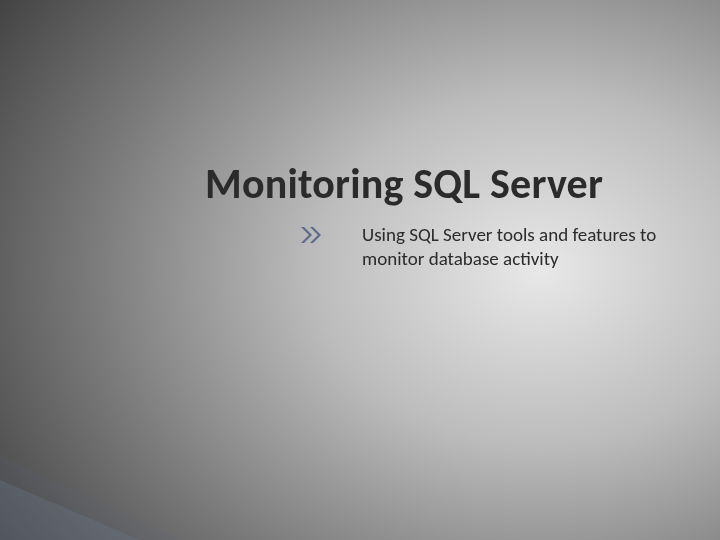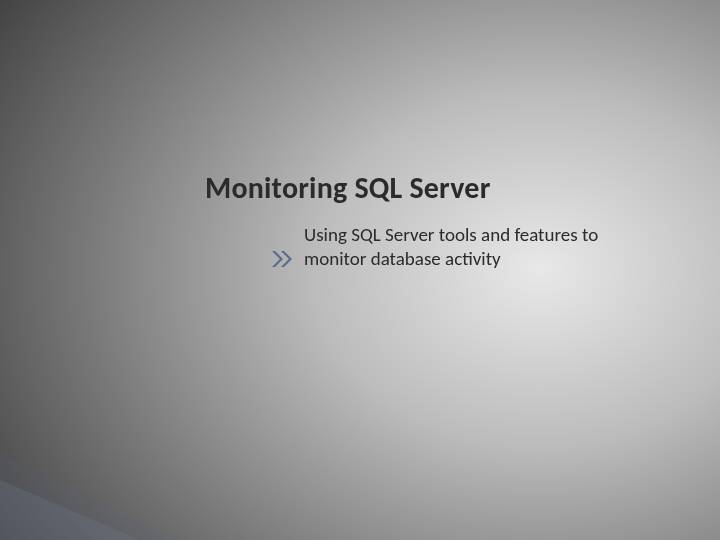--- a/index.html
+++ b/index.html
@@ -13,32 +13,32 @@
   .slide {
     position: relative;
     width: 720px;
     height: 540px;
     background: radial-gradient(ellipse 900px 700px at 75% 50%, #e8e8e8 0%, #bcbcbc 25%, #7a7a7a 50%, #3a3a3a 75%, #1a1a1a 100%);
   }
   .title {
     position: absolute;
     top: 158px;
     left: 205px;
-    font-size: 30px;
+    font-size: 42px;
     font-weight: 700;
     color: #2b2b2b;
     letter-spacing: 0.2px;
-    margin-top: 11px;
   }
   .subtitle-block {
     position: absolute;
     top: 223px;
-    left: 272px;
+    left: 301px;
     display: flex;
-    align-items: flex-end;
+    align-items: flex-start;
+    gap: 29px;
   }
   .chevron-icon {
     margin-top: 4px;
     margin-right: 10px;
     flex-shrink: 0;
   }
   .subtitle {
     font-size: 19px;
     color: #2b2b2b;
     line-height: 1.25;

